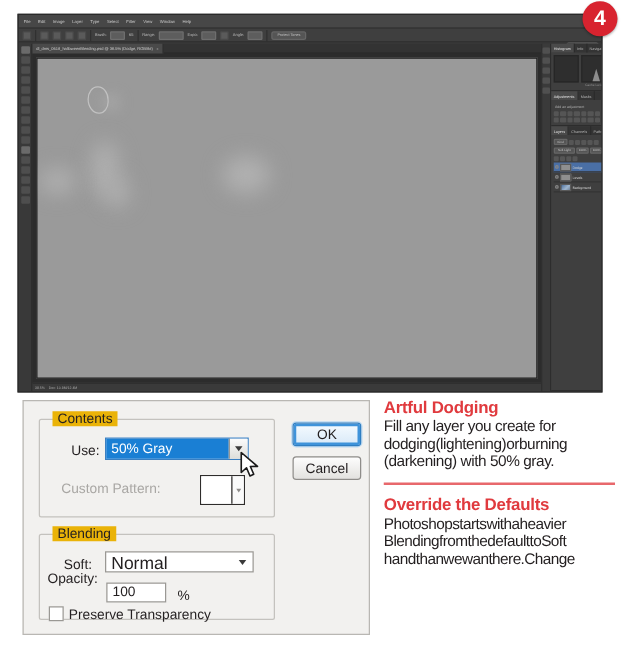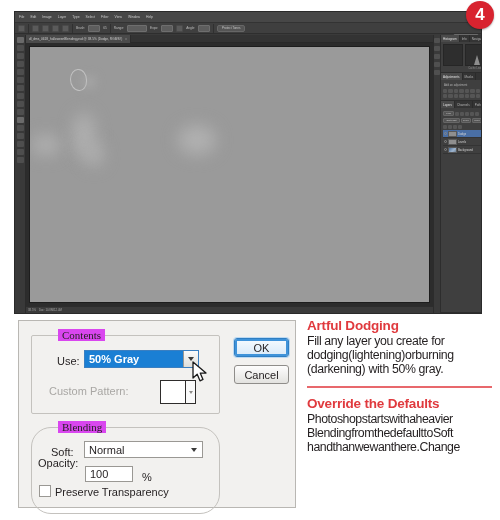--- a/index.html
+++ b/index.html
@@ -166,23 +166,23 @@
     position: absolute; left: 18px; top: 320px;
     width: 278px; height: 188px;
     background: #f2f1ef;
     border: 1px solid #b9b7b3;
   }
   .group {
     position: absolute;
     border: 1px solid #c4c2be; border-radius: 2px;
   }
   .group-title {
-    position: absolute; top: -7px; left: 26px; background: #d946ef;
+    position: absolute; top: -7px; left: 10px; background: #eab308;
     padding: 0 4px; font-size: 11px; color: #231f20;
-    font-family: Liberation Serif, serif;
+    font-family: Liberation Sans, sans-serif;
   }
   .fld-label { font-size: 11px; color: #231f20; }
   .fld-label.disabled { color: #a9a7a4; }
 
   .combo {
     background: #fff; border: 1px solid #9a9894; height: 18px;
     display: flex; align-items: stretch;
   }
   .combo .val {
     flex: 1; font-size: 11px; display: flex; align-items: center; padding-left: 4px;
@@ -208,21 +208,21 @@
   .swatch-box .sw { flex: 1; background: #ffffff; }
   .swatch-box .sw-arrow {
     width: 10px; border-left: 1px solid #2e2c2b; display: flex;
     align-items: center; justify-content: center; background: #fafafa;
   }
 
   .plain-combo {
     background: #ffffff; border: 1px solid #9a9894; height: 17px;
     display: flex; align-items: center; padding-left: 4px; position: relative;
   }
-  .plain-combo .val { font-size: 11px; color: #231f20; }
+  .plain-combo .val { font-size: 14px; color: #231f20; }
   .plain-combo .caret { position: absolute; right: 5px; }
 
   .num-input {
     background: #ffffff; border: 1px solid #9a9894; height: 16px;
     display: flex; align-items: center; padding-left: 4px;
     font-size: 11px; color: #231f20;
   }
 
   .checkbox {
     width: 12px; height: 12px; background: #ffffff; border: 1px solid #9a9894;
@@ -455,42 +455,42 @@
     <span>4</span>
   </div>
 
   <div class="fill-dialog">
 
     <div class="group" style="left:12px; top:14px; width:189px; height:79px;">
       <span class="group-title">Contents</span>
 
       <span class="fld-label" style="position:absolute; left:25px; top:19px;">Use:</span>
 
-      <div class="combo highlight" style="position:absolute; left:52px; top:14px; width:115px;font-weight:bold;">
+      <div class="combo highlight" style="position:absolute; left:52px; top:14px; width:115px;">
         <span class="val">50% Gray</span>
         <span class="arrow-btn">
           <span class="caret"></span>
         </span>
       </div>
 
       <svg style="position:absolute; left:160px; top:25px;" width="20" height="24" viewBox="0 0 20 24">
         <path d="M1 1 L1 17 L5.2 13.2 L8 19.8 L11 18.4 L8.3 12.2 L14 12.1 Z" fill="#ffffff" stroke="#1a1a1a" stroke-width="1.3" stroke-linejoin="round"></path>
       </svg>
 
       <span class="fld-label disabled" style="position:absolute; left:17px; top:49px;">Custom Pattern:</span>
 
       <div class="swatch-box" style="position:absolute; left:128px; top:44px;">
         <span class="sw"></span>
         <span class="sw-arrow">
           <span class="caret sm"></span>
         </span>
       </div>
     </div>
 
-    <div class="group" style="left:12px; top:106px; width:189px; height:87px;border-radius:20px;">
+    <div class="group" style="left:12px; top:106px; width:189px; height:69px;">
       <span class="group-title">Blending</span>
 
       <span class="fld-label" style="position:absolute; left:19px; top:18px;">Soft:</span>
 
       <div class="plain-combo" style="position:absolute; left:52px; top:13px; width:119px;">
         <span class="val">Normal</span>
         <span class="caret"></span>
       </div>
 
       <span class="fld-label" style="position:absolute; left:6px; top:29px;">Opacity:</span>

